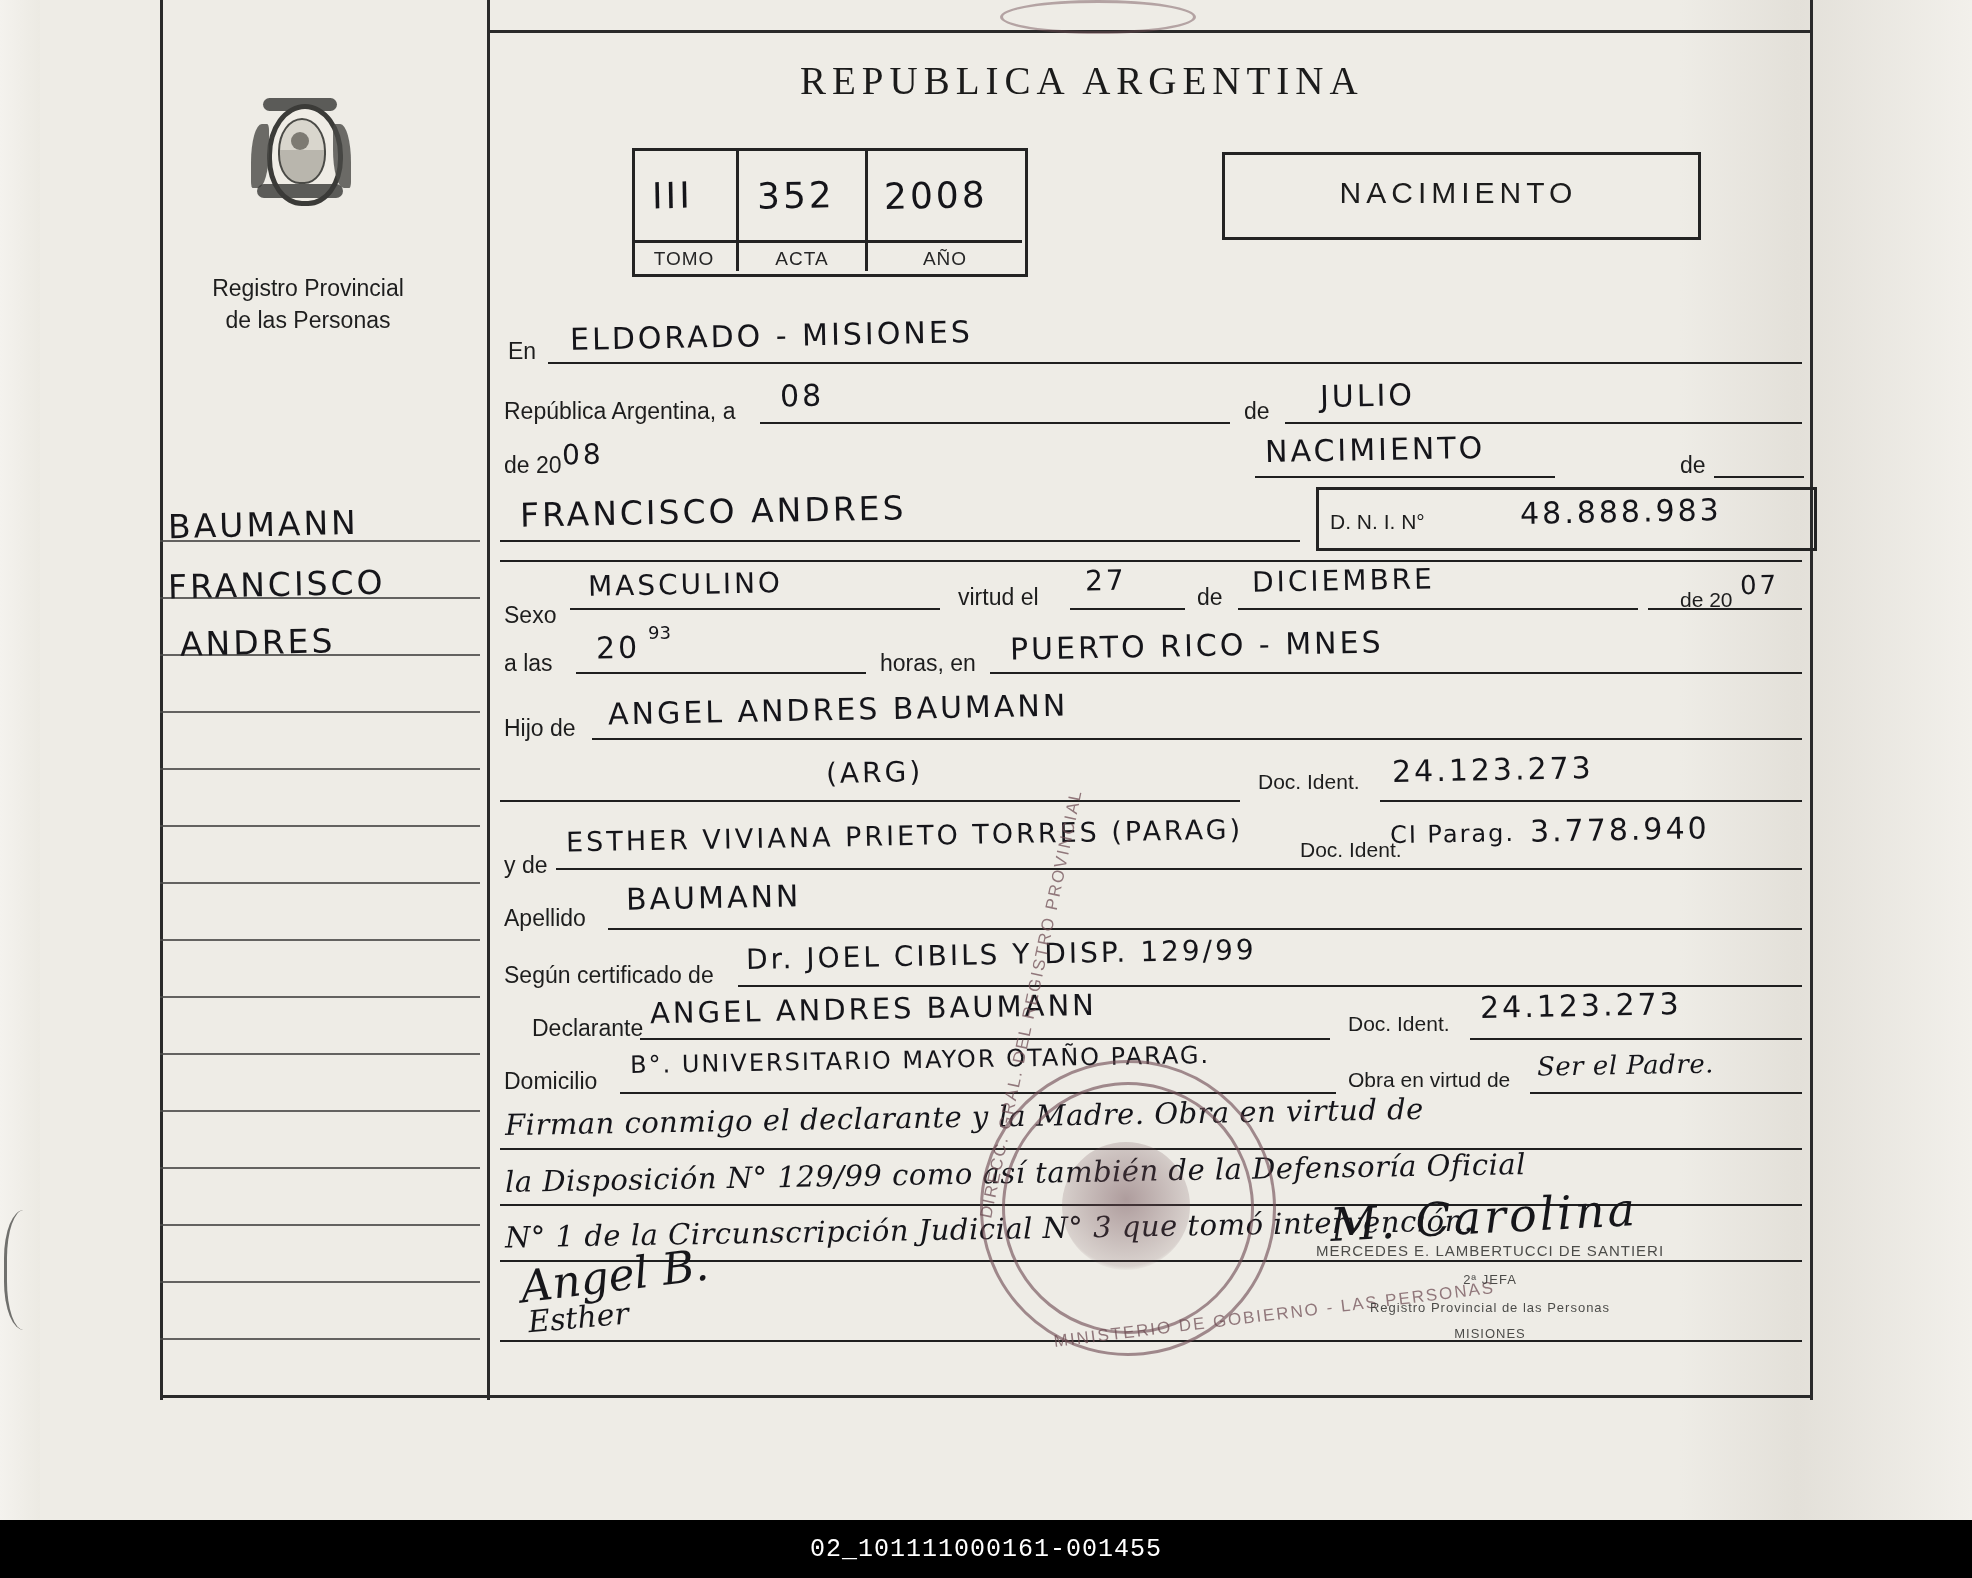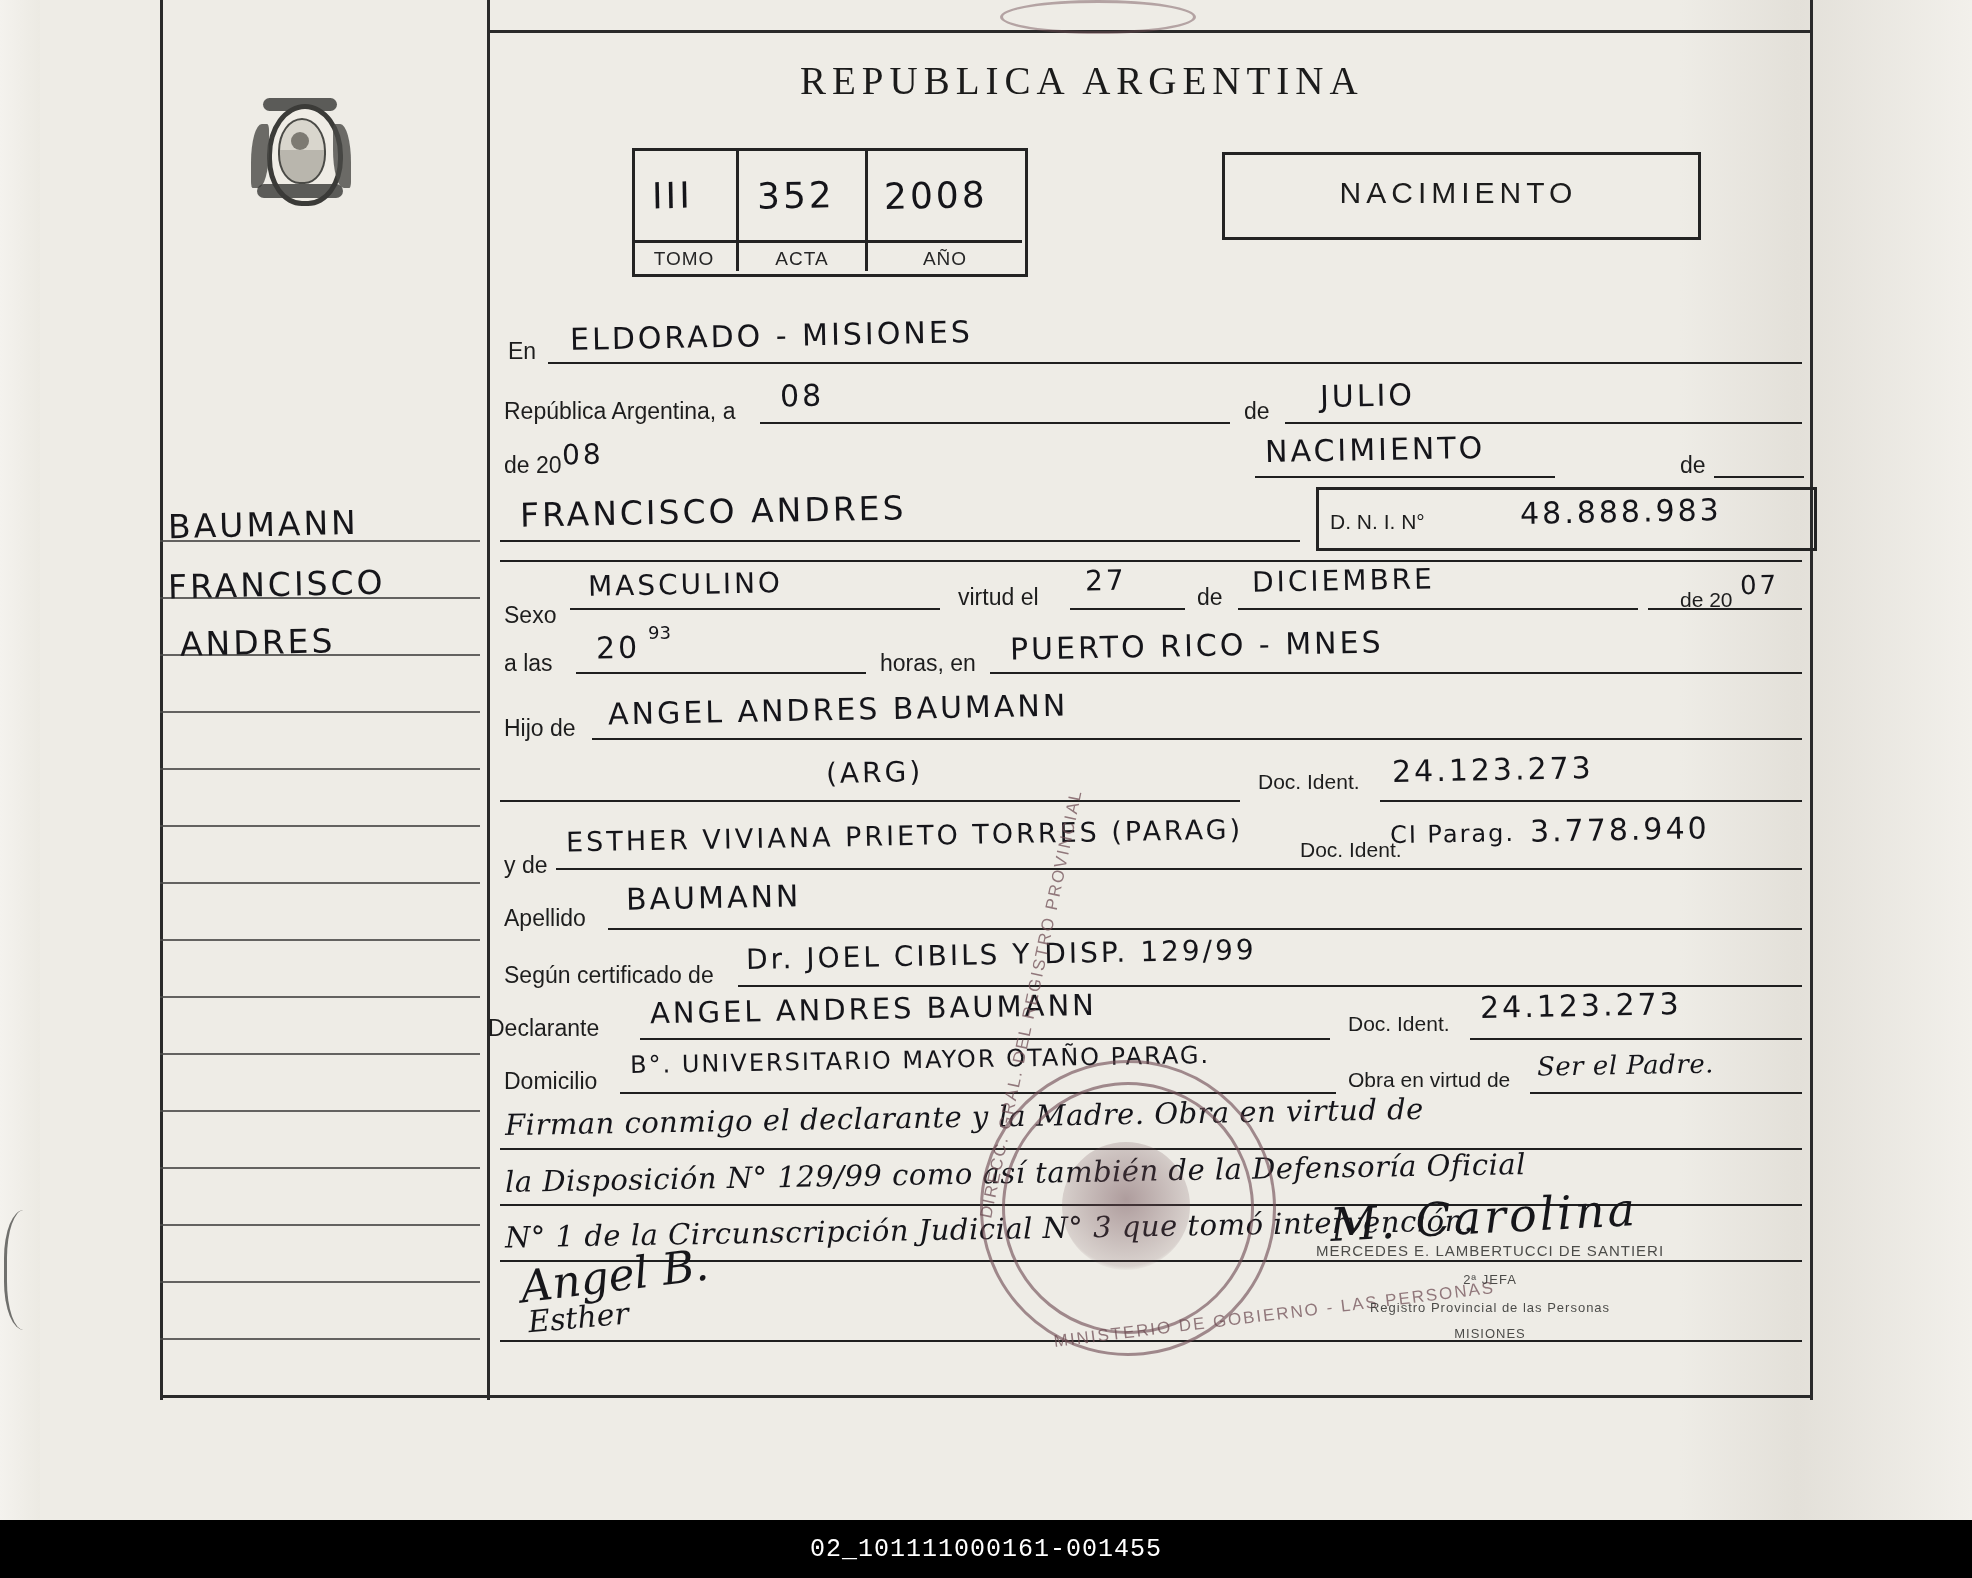--- a/index.html
+++ b/index.html
@@ -385,20 +385,24 @@
   <div id="crest">
     <div class="topband"></div>
     <div class="oval"></div>
     <div class="inner"></div>
     <div class="sun"></div>
     <div class="leafL"></div>
     <div class="leafR"></div>
     <div class="ribbon"></div>
   </div>
 
+  <div class="registro-label">
+    <div>Registro Provincial</div>
+    <div>de las Personas</div>
+  </div>
 
   <div class="stub-hw" style="left:168px; top:505px;">BAUMANN</div>
   <div class="stub-hw" style="left:168px; top:565px;">FRANCISCO</div>
   <div class="stub-hw" style="left:180px; top:623px;">ANDRES</div>
 
   <div id="country-title">REPUBLICA ARGENTINA</div>
 
   <div class="boxed" id="tat"></div>
   <div id="tat-div1"></div>
   <div id="tat-div2"></div>
@@ -481,21 +485,21 @@
   <div class="hw hw-caps" style="left:1530px; top:812px;">3.778.940</div>
 
   <div class="plabel" style="left:504px; top:905px;">Apellido</div>
   <div class="thin" style="left:608px; top:928px; width:1194px;"></div>
   <div class="hw hw-caps" style="left:626px; top:880px;">BAUMANN</div>
 
   <div class="plabel" style="left:504px; top:962px;">Según certificado de</div>
   <div class="thin" style="left:738px; top:985px; width:1064px;"></div>
   <div class="hw hw-caps" style="left:746px; top:938px; font-size:28px;">Dr. JOEL CIBILS  Y DISP. 129/99</div>
 
-  <div class="plabel" style="left:488px; top:1015px;">Declarante</div>
+  <div class="plabel" style="left:532px; top:1015px;">Declarante</div>
   <div class="thin" style="left:640px; top:1038px; width:690px;"></div>
   <div class="hw hw-caps" style="left:650px; top:992px; font-size:29px;">ANGEL  ANDRES  BAUMANN</div>
   <div class="psmall" style="left:1348px; top:1012px;">Doc. Ident.</div>
   <div class="thin" style="left:1470px; top:1038px; width:332px;"></div>
   <div class="hw hw-caps" style="left:1480px; top:988px;">24.123.273</div>
 
   <div class="plabel" style="left:504px; top:1068px;">Domicilio</div>
   <div class="thin" style="left:620px; top:1092px; width:716px;"></div>
   <div class="hw hw-small" style="left:630px; top:1046px; transform:rotate(-1deg);">B°. UNIVERSITARIO MAYOR OTAÑO PARAG.</div>
   <div class="psmall" style="left:1348px; top:1068px;">Obra en virtud de</div>

